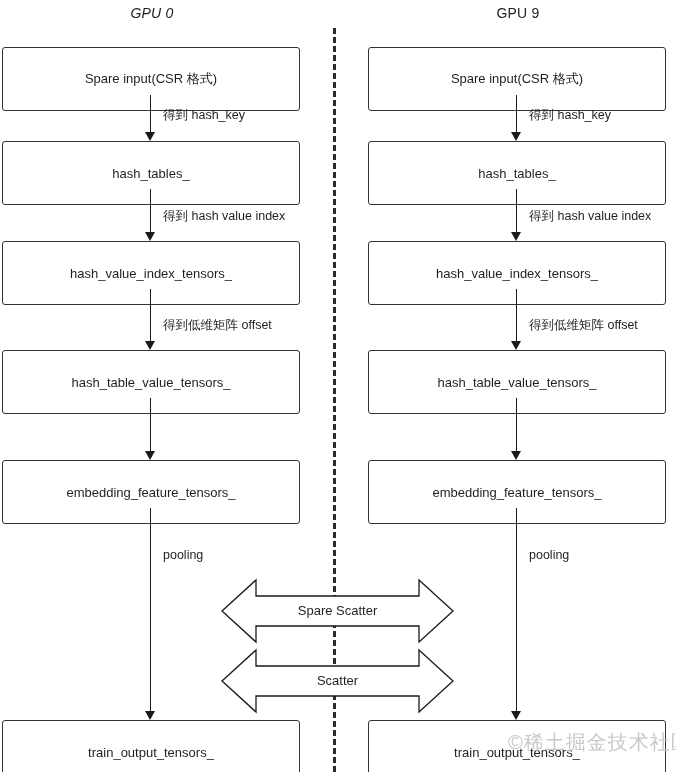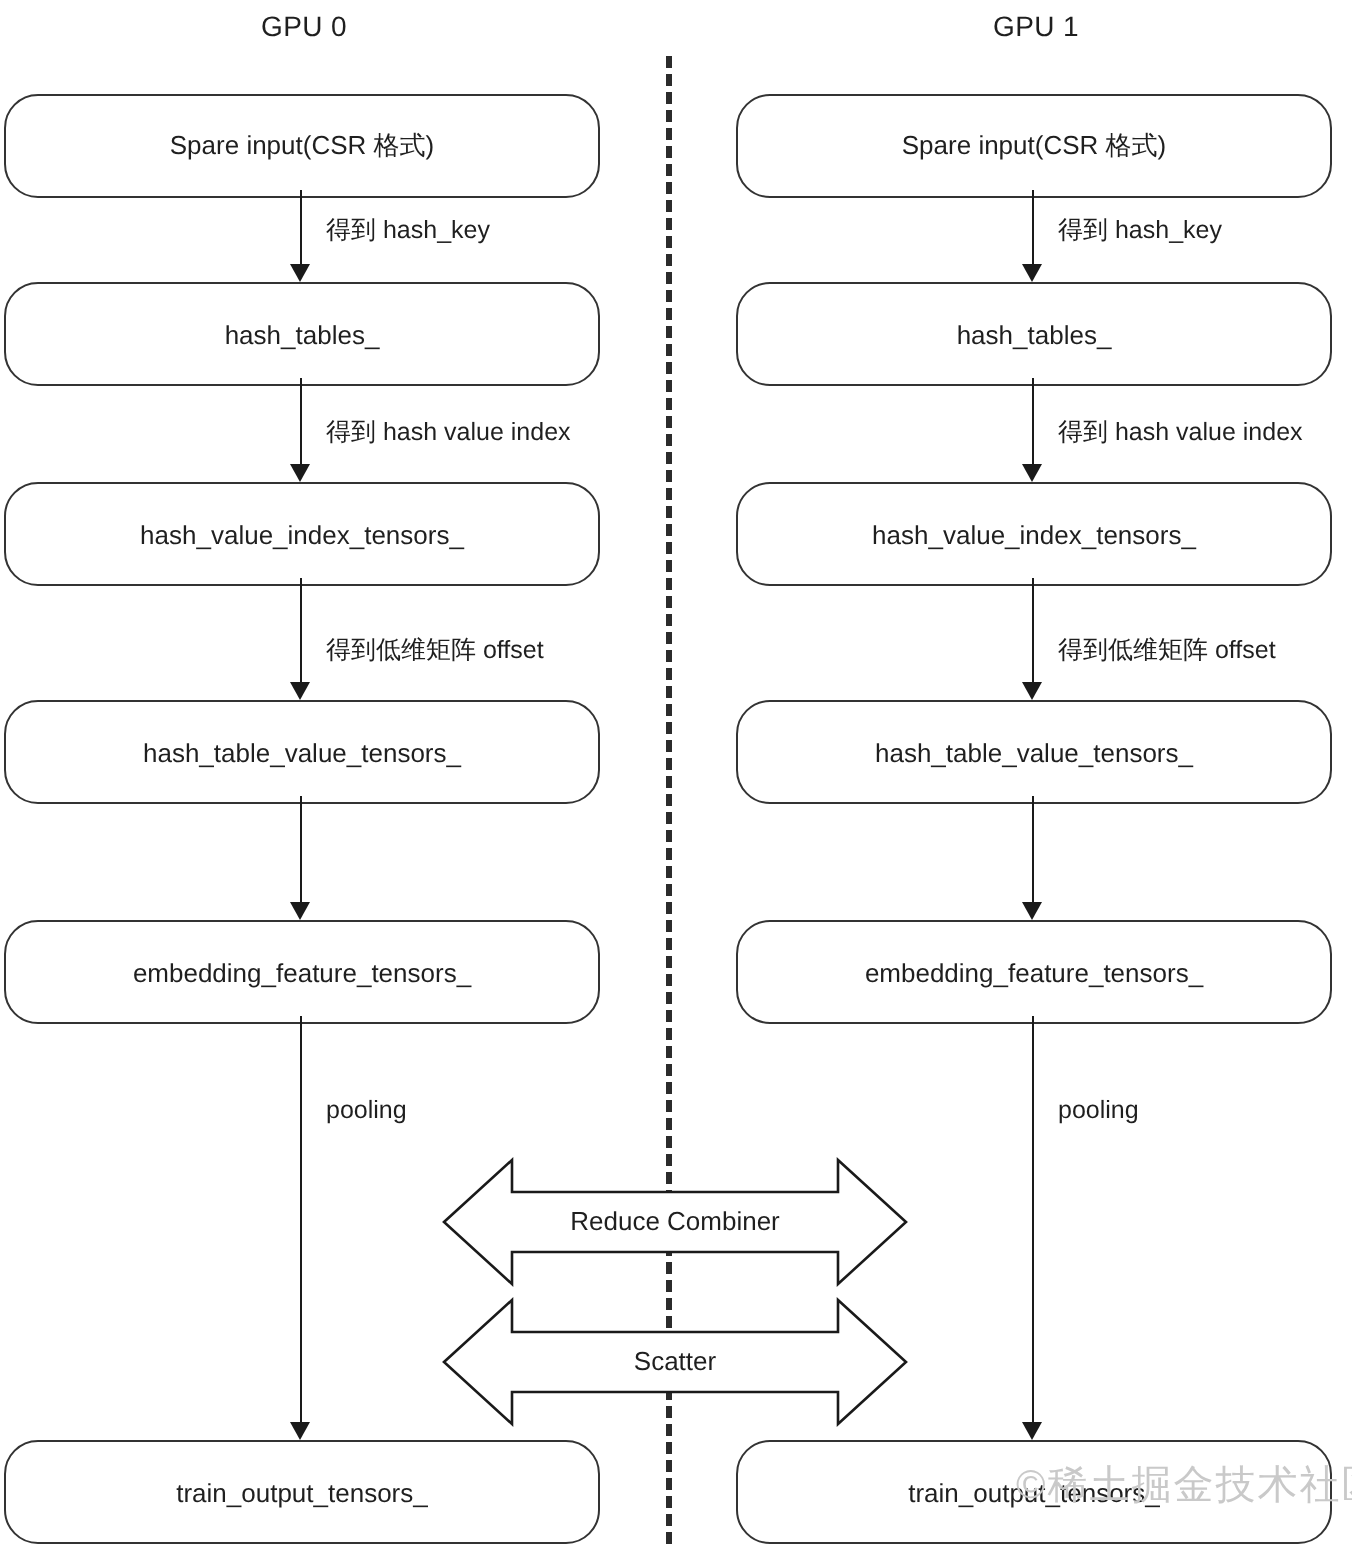--- a/index.html
+++ b/index.html
@@ -22,40 +22,40 @@
   
   .col-header {
     position: absolute;
     top: 5px;
     width: 300px;
     text-align: center;
     font-size: 14px;
     color: #1f1f1f;
     letter-spacing: 0.2px;
   }
-  .col-header.left  { left: 2px; }
+  .col-header.left  { left: 2px; font-style: italic; }
   .col-header.right { left: 368px; }
 
   
   .divider {
     position: absolute;
     left: 333px;
     top: 28px;
     width: 0;
     height: 744px;
     border-left: 3px dashed #2b2b2b;
   }
 
   
   .node {
     position: absolute;
     box-sizing: border-box;
-    height: 52px;
+    height: 64px;
     border: 1.3px solid #333333;
-    border-radius: 17px;
+    border-radius: 3px;
     background: #ffffff;
     display: flex;
     align-items: center;
     justify-content: center;
     font-size: 13px;
     color: #1f1f1f;
     white-space: nowrap;
   }
   .node.left  { left: 2px;   width: 298px; }
   .node.right { left: 368px; width: 298px; }
@@ -115,21 +115,21 @@
     pointer-events: none;
     letter-spacing: 1px;
   }
 </style>
 </head>
 <body>
 
 <div id="canvas">
 
   <div class="col-header left">GPU 0</div>
-  <div class="col-header right">GPU 1</div>
+  <div class="col-header right">GPU 9</div>
 
   <div class="divider"></div>
 
   <div class="node left" style="top:47px;">Spare input(CSR 格式)</div>
   <div class="node left" style="top:141px;">hash_tables_</div>
   <div class="node left" style="top:241px;">hash_value_index_tensors_</div>
   <div class="node left" style="top:350px;">hash_table_value_tensors_</div>
   <div class="node left" style="top:460px;">embedding_feature_tensors_</div>
   <div class="node left" style="top:720px;">train_output_tensors_</div>
 
@@ -195,21 +195,21 @@
   <div class="connector" style="left:508px; top:508px; height:212px;">
     <div class="stem" style="height:203px;"></div>
     <div class="head" style="top:203px;"></div>
   </div>
   <div class="connector-label" style="left:529px; top:548px;">pooling</div>
 
   <div class="bidi" style="left:220px; top:578px; width:235px; height:66px;">
     <svg width="235" height="66" viewBox="0 0 235 66">
       <path d="M 2,33 L 36,2 L 36,18 L 199,18 L 199,2 L 233,33 L 199,64 L 199,48 L 36,48 L 36,64 Z" fill="#ffffff" stroke="#1a1a1a" stroke-width="1.3" stroke-linejoin="miter"></path>
     </svg>
-    <div class="bidi-label" style="top:25px;">Reduce Combiner</div>
+    <div class="bidi-label" style="top:25px;">Spare Scatter</div>
   </div>
 
   <div class="bidi" style="left:220px; top:648px; width:235px; height:66px;">
     <svg width="235" height="66" viewBox="0 0 235 66">
       <path d="M 2,33 L 36,2 L 36,18 L 199,18 L 199,2 L 233,33 L 199,64 L 199,48 L 36,48 L 36,64 Z" fill="#ffffff" stroke="#1a1a1a" stroke-width="1.3" stroke-linejoin="miter"></path>
     </svg>
     <div class="bidi-label" style="top:25px;">Scatter</div>
   </div>
 
   <div class="watermark" style="left:508px; top:729px;">©稀土掘金技术社区</div>

